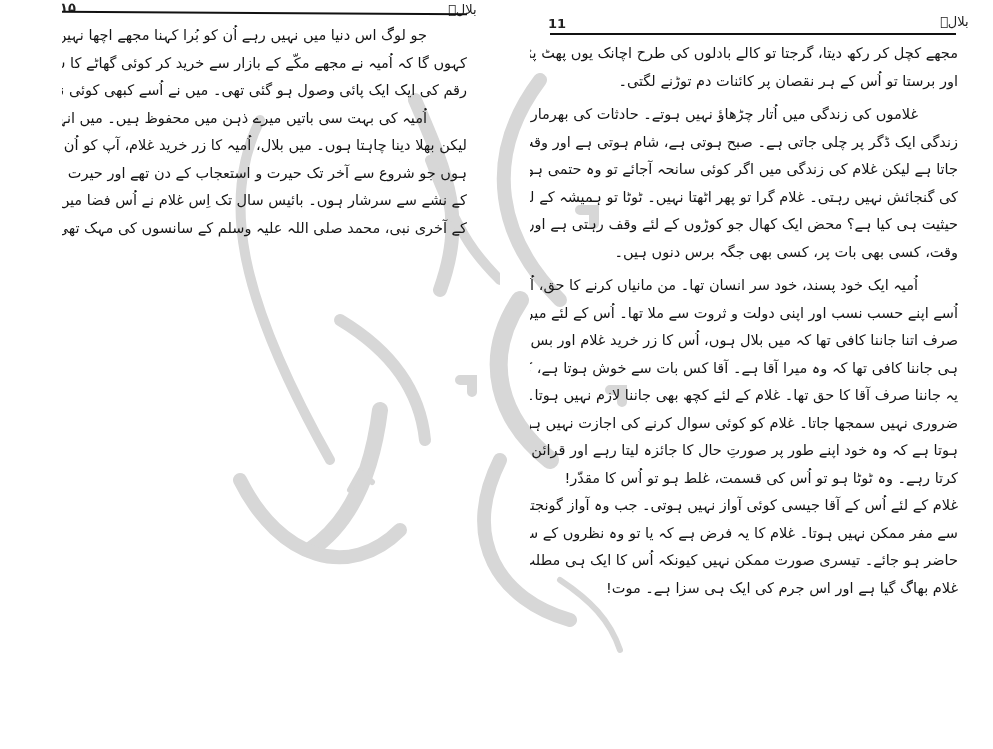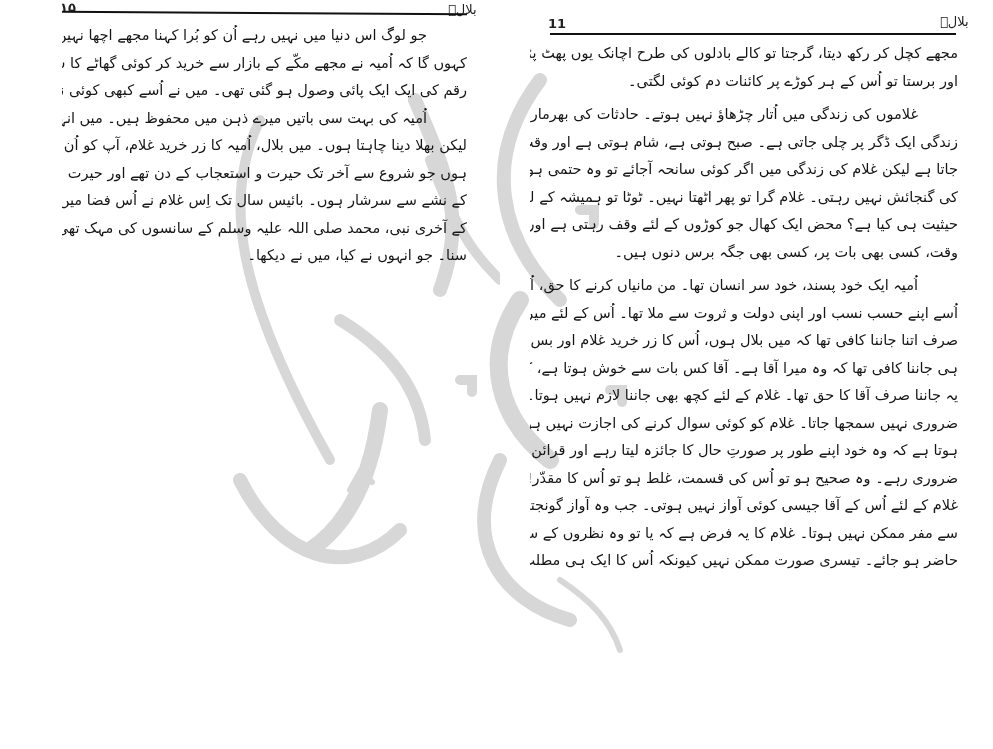--- a/index.html
+++ b/index.html
@@ -48,21 +48,20 @@
       <span class="line indent">جو لوگ اس دنیا میں نہیں رہے اُن کو بُرا کہنا مجھے اچھا نہیں لگتا، البتہ اتنا ضرور</span>
       <span class="line">کہوں گا کہ اُمیہ نے مجھے مکّے کے بازار سے خرید کر کوئی گھاٹے کا سودا نہیں کیا تھا۔ اُسے اپنی</span>
       <span class="line last">رقم کی ایک ایک پائی وصول ہو گئی تھی۔ میں نے اُسے کبھی کوئی نقصان نہیں پہنچایا تھا۔</span>
     </p>
     <p class="para">
       <span class="line indent">اُمیہ کی بہت سی باتیں میرے ذہن میں محفوظ ہیں۔ میں انہیں بھولا نہیں ہوں</span>
       <span class="line">لیکن بھلا دینا چاہتا ہوں۔ میں بلال، اُمیہ کا زر خرید غلام، آپ کو اُن دنوں کی باتیں سنانا چاہتا</span>
       <span class="line">ہوں جو شروع سے آخر تک حیرت و استعجاب کے دن تھے اور حیرت بھی ایسی کہ آج تک اُس</span>
       <span class="line">کے نشے سے سرشار ہوں۔ بائیس سال تک اِس غلام نے اُس فضا میں سانس لیا جس میں اللہ</span>
       <span class="line">کے آخری نبی، محمد صلی اللہ علیہ وسلم کے سانسوں کی مہک تھی۔ جو انہوں نے کہا، میں نے</span>
-      <span class="line last">سنا۔ جو انہوں نے کیا، میں نے دیکھا۔</span>
     </p>
   </div>
 </div>
 
 <div class="page right">
   <span class="hdr pgnum" style="left:48px;top:16px;">11</span>
   <span class="hdr" style="left:440px;top:14px;">بلالؓ</span>
   <div class="rule" style="left:50px;top:33px;width:406px;"></div>
 
   <svg class="wm" style="left:-60px;top:60px;" width="240" height="620" viewBox="0 0 240 620">
@@ -70,39 +69,40 @@
     <path d="M80 240 C 40 300, 60 360, 110 400" stroke-width="18"></path>
     <path d="M60 400 C 20 480, 60 540, 130 560" stroke-width="14"></path>
     <path d="M140 150 l 14 0 l 0 14" stroke-width="10"></path>
     <path d="M170 330 l 12 0 l 0 12" stroke-width="10"></path>
     <path d="M120 520 C 150 540, 170 560, 180 590" stroke-width="6"></path>
   </svg>
 
   <div class="body-text" style="left:30px;top:40px;width:428px;">
     <p class="para">
       <span class="line">مجھے کچل کر رکھ دیتا، گرجتا تو کالے بادلوں کی طرح اچانک یوں پھٹ پڑتا کہ جائے پناہ نہ ملتی</span>
-      <span class="line last">اور برستا تو اُس کے ہر کوڑے پر کائنات دم کوئی لگتی۔</span>
+      <span class="line last">اور برستا تو اُس کے ہر نقصان پر کائنات دم توڑنے لگتی۔</span>
     </p>
     <p class="para" style="margin-top:6px;">
       <span class="line indent">غلاموں کی زندگی میں اُتار چڑھاؤ نہیں ہوتے۔ حادثات کی بھرمار نہیں ہوتی۔</span>
       <span class="line">زندگی ایک ڈگر پر چلی جاتی ہے۔ صبح ہوتی ہے، شام ہوتی ہے اور وقت کا دھارا یونہی بہتا چلا</span>
       <span class="line">جاتا ہے لیکن غلام کی زندگی میں اگر کوئی سانحہ آجائے تو وہ حتمی ہوتا ہے۔ پھر کسی اور سانحے</span>
       <span class="line">کی گنجائش نہیں رہتی۔ غلام گرا تو پھر اٹھتا نہیں۔ ٹوٹا تو ہمیشہ کے لئے ٹوٹ گیا۔ غلام کی</span>
       <span class="line">حیثیت ہی کیا ہے؟ محض ایک کھال جو کوڑوں کے لئے وقف رہتی ہے اور یہ کوڑے کسی بھی</span>
       <span class="line last">وقت، کسی بھی بات پر، کسی بھی جگہ برس دنوں ہیں۔</span>
     </p>
     <p class="para" style="margin-top:6px;">
       <span class="line indent">اُمیہ ایک خود پسند، خود سر انسان تھا۔ من مانیاں کرنے کا حق، اُس کے خیال میں</span>
       <span class="line">اُسے اپنے حسب نسب اور اپنی دولت و ثروت سے ملا تھا۔ اُس کے لئے میرے بارے میں</span>
       <span class="line">صرف اتنا جاننا کافی تھا کہ میں بلال ہوں، اُس کا زر خرید غلام اور بس۔ میرے لئے بھی بس اتنا</span>
       <span class="line">ہی جاننا کافی تھا کہ وہ میرا آقا ہے۔ آقا کس بات سے خوش ہوتا ہے، کس بات پر خفا ہوتا ہے،</span>
       <span class="line">یہ جاننا صرف آقا کا حق تھا۔ غلام کے لئے کچھ بھی جاننا لازم نہیں ہوتا۔ اُسے کچھ بتانا، سمجھانا</span>
       <span class="line">ضروری نہیں سمجھا جاتا۔ غلام کو کوئی سوال کرنے کی اجازت نہیں ہوتی۔ اُس کا کام صرف یہ</span>
       <span class="line">ہوتا ہے کہ وہ خود اپنے طور پر صورتِ حال کا جائزہ لیتا رہے اور قرائن سے جو نتیجہ چاہے، اخذ</span>
-      <span class="line last">ضروری رہے۔ وہ صحیح ہو تو اُس کی قسمت، غلط ہو تو اُس کا مقدّر!</span>
+      <span class="line last">کرتا رہے۔ وہ ٹوٹا ہو تو اُس کی قسمت، غلط ہو تو اُس کا مقدّر!</span>
     </p>
     <p class="para">
       <span class="line">غلام کے لئے اُس کے آقا جیسی کوئی آواز نہیں ہوتی۔ جب وہ آواز گونجتی ہے تو اُس</span>
       <span class="line">سے مفر ممکن نہیں ہوتا۔ غلام کا یہ فرض ہے کہ یا تو وہ نظروں کے سامنے ہو یا آواز پر فوراً</span>
       <span class="line">حاضر ہو جائے۔ تیسری صورت ممکن نہیں کیونکہ اُس کا ایک ہی مطلب ہوتا ہے اور وہ یہ کہ</span>
+      <span class="line last">غلام بھاگ گیا ہے اور اس جرم کی ایک ہی سزا ہے۔ موت!</span>
     </p>
   </div>
 </div>
 
 </body></html>

